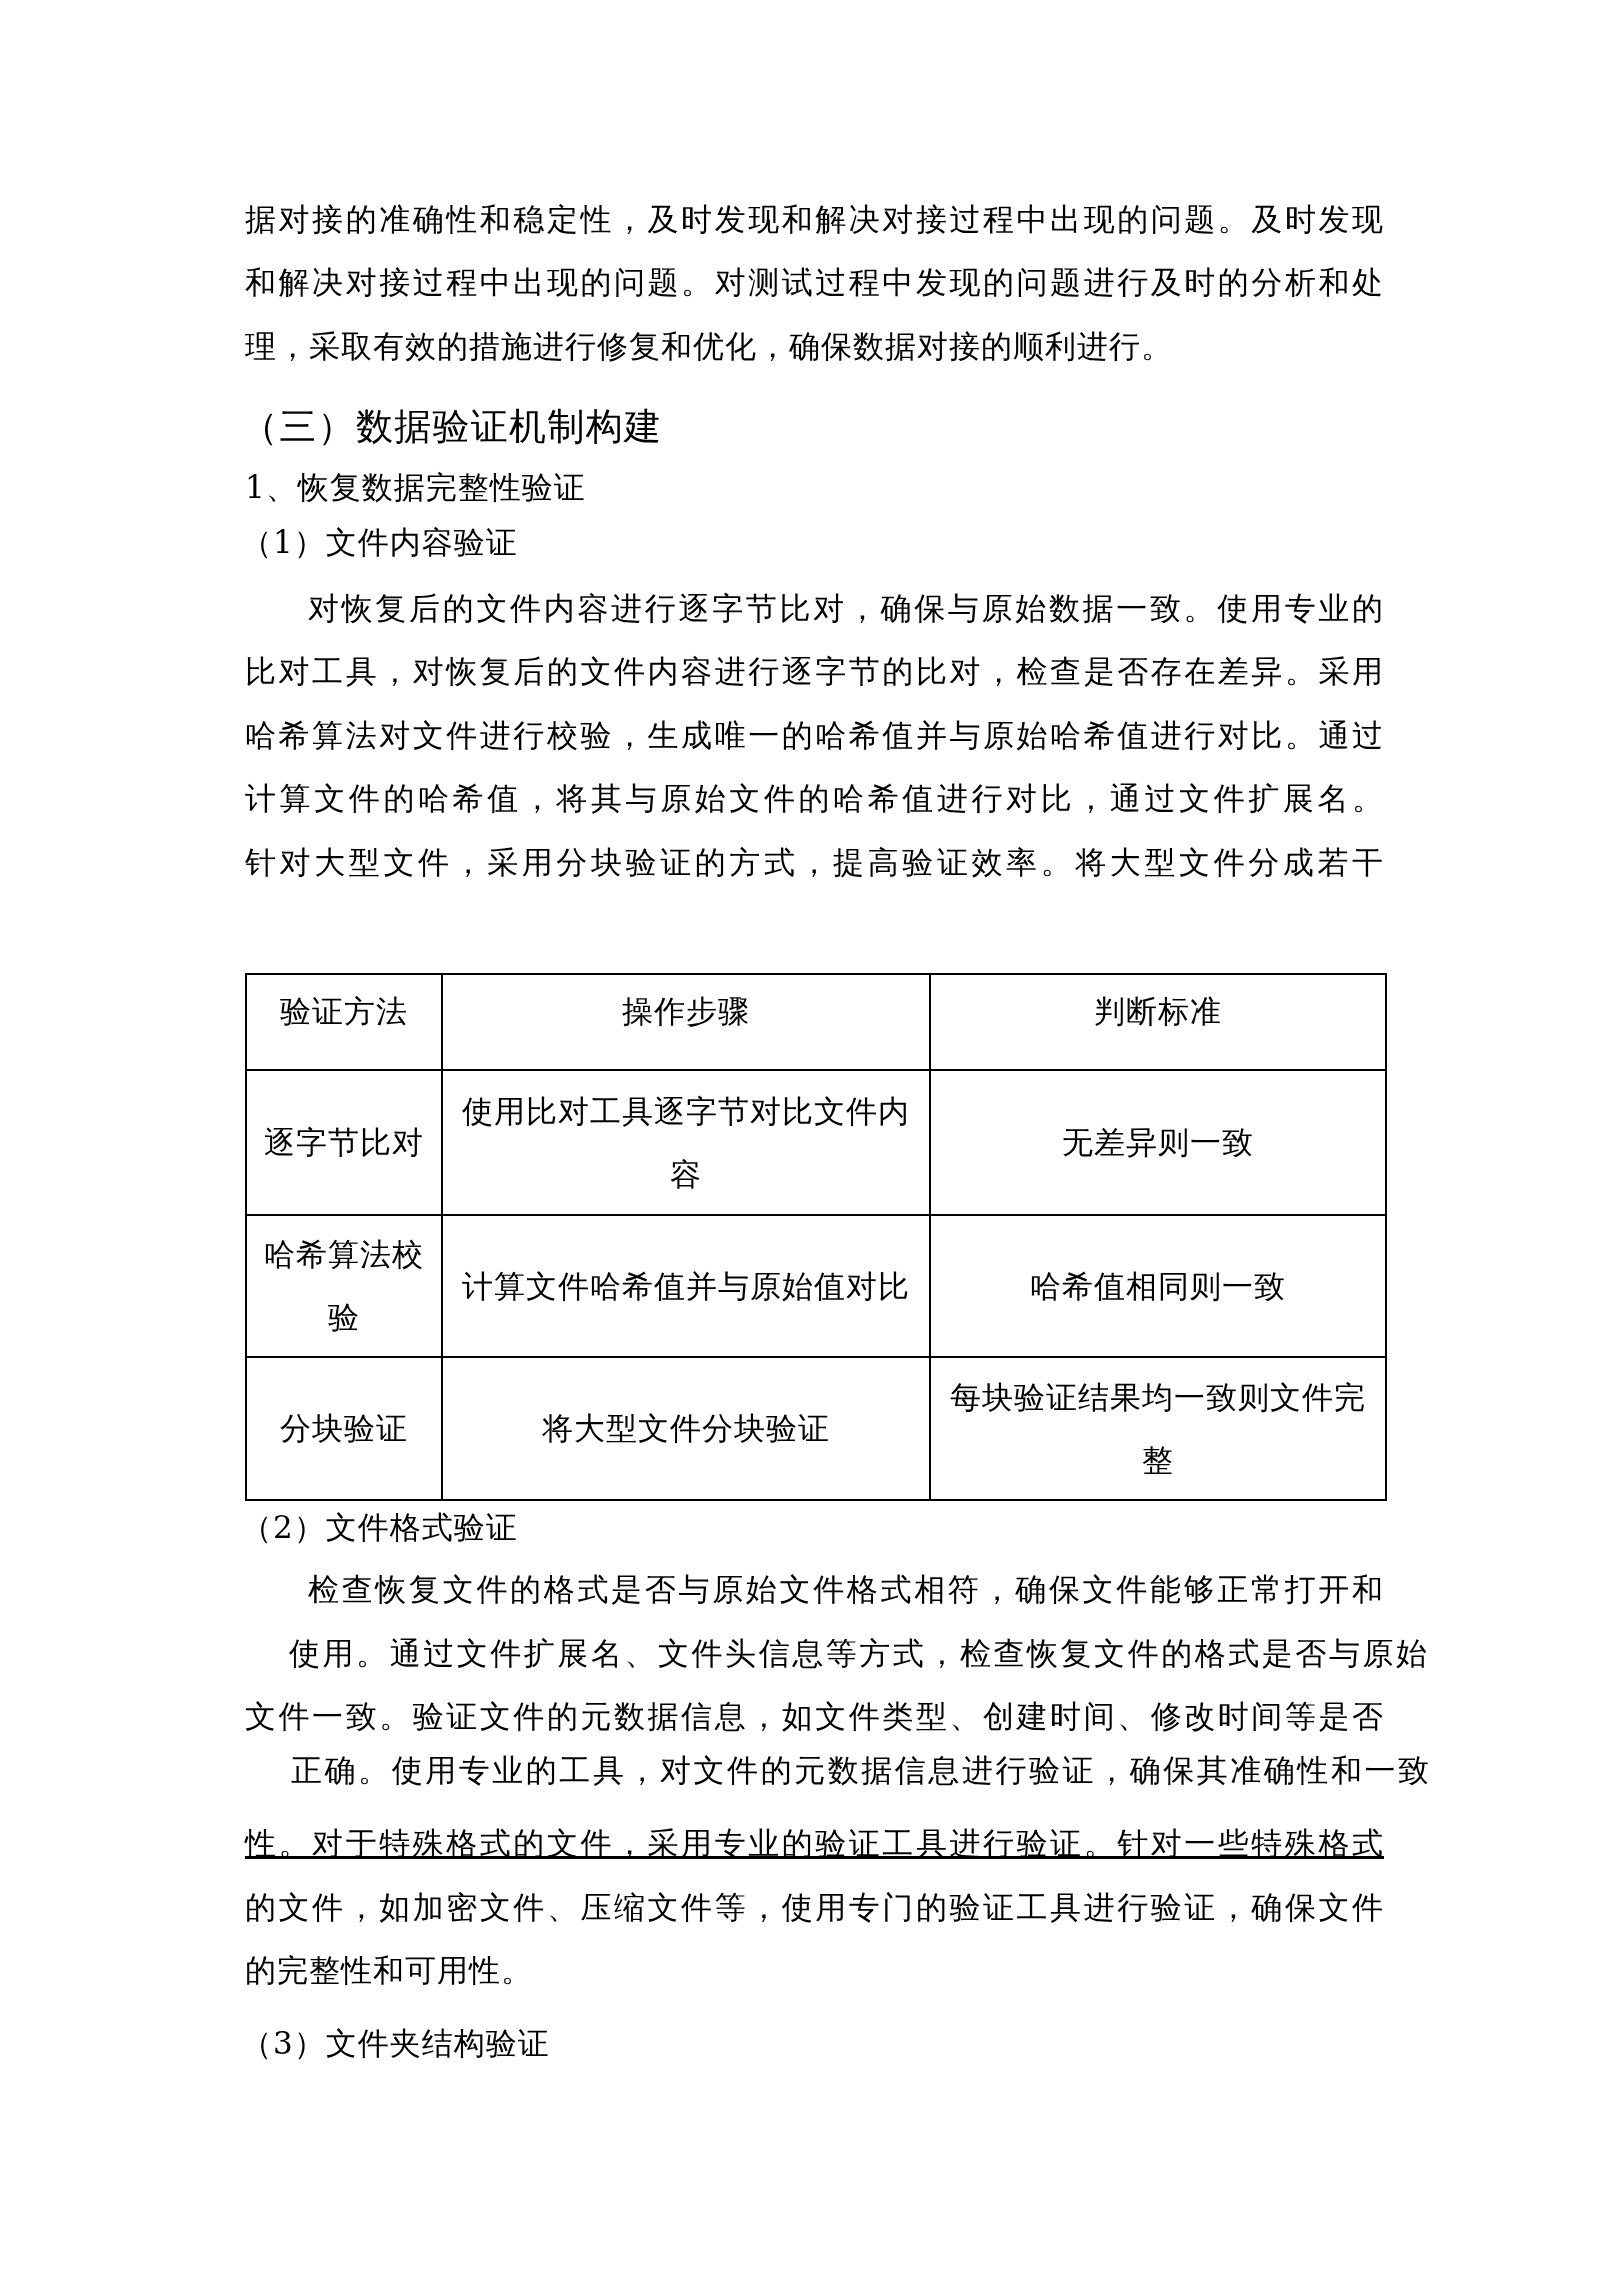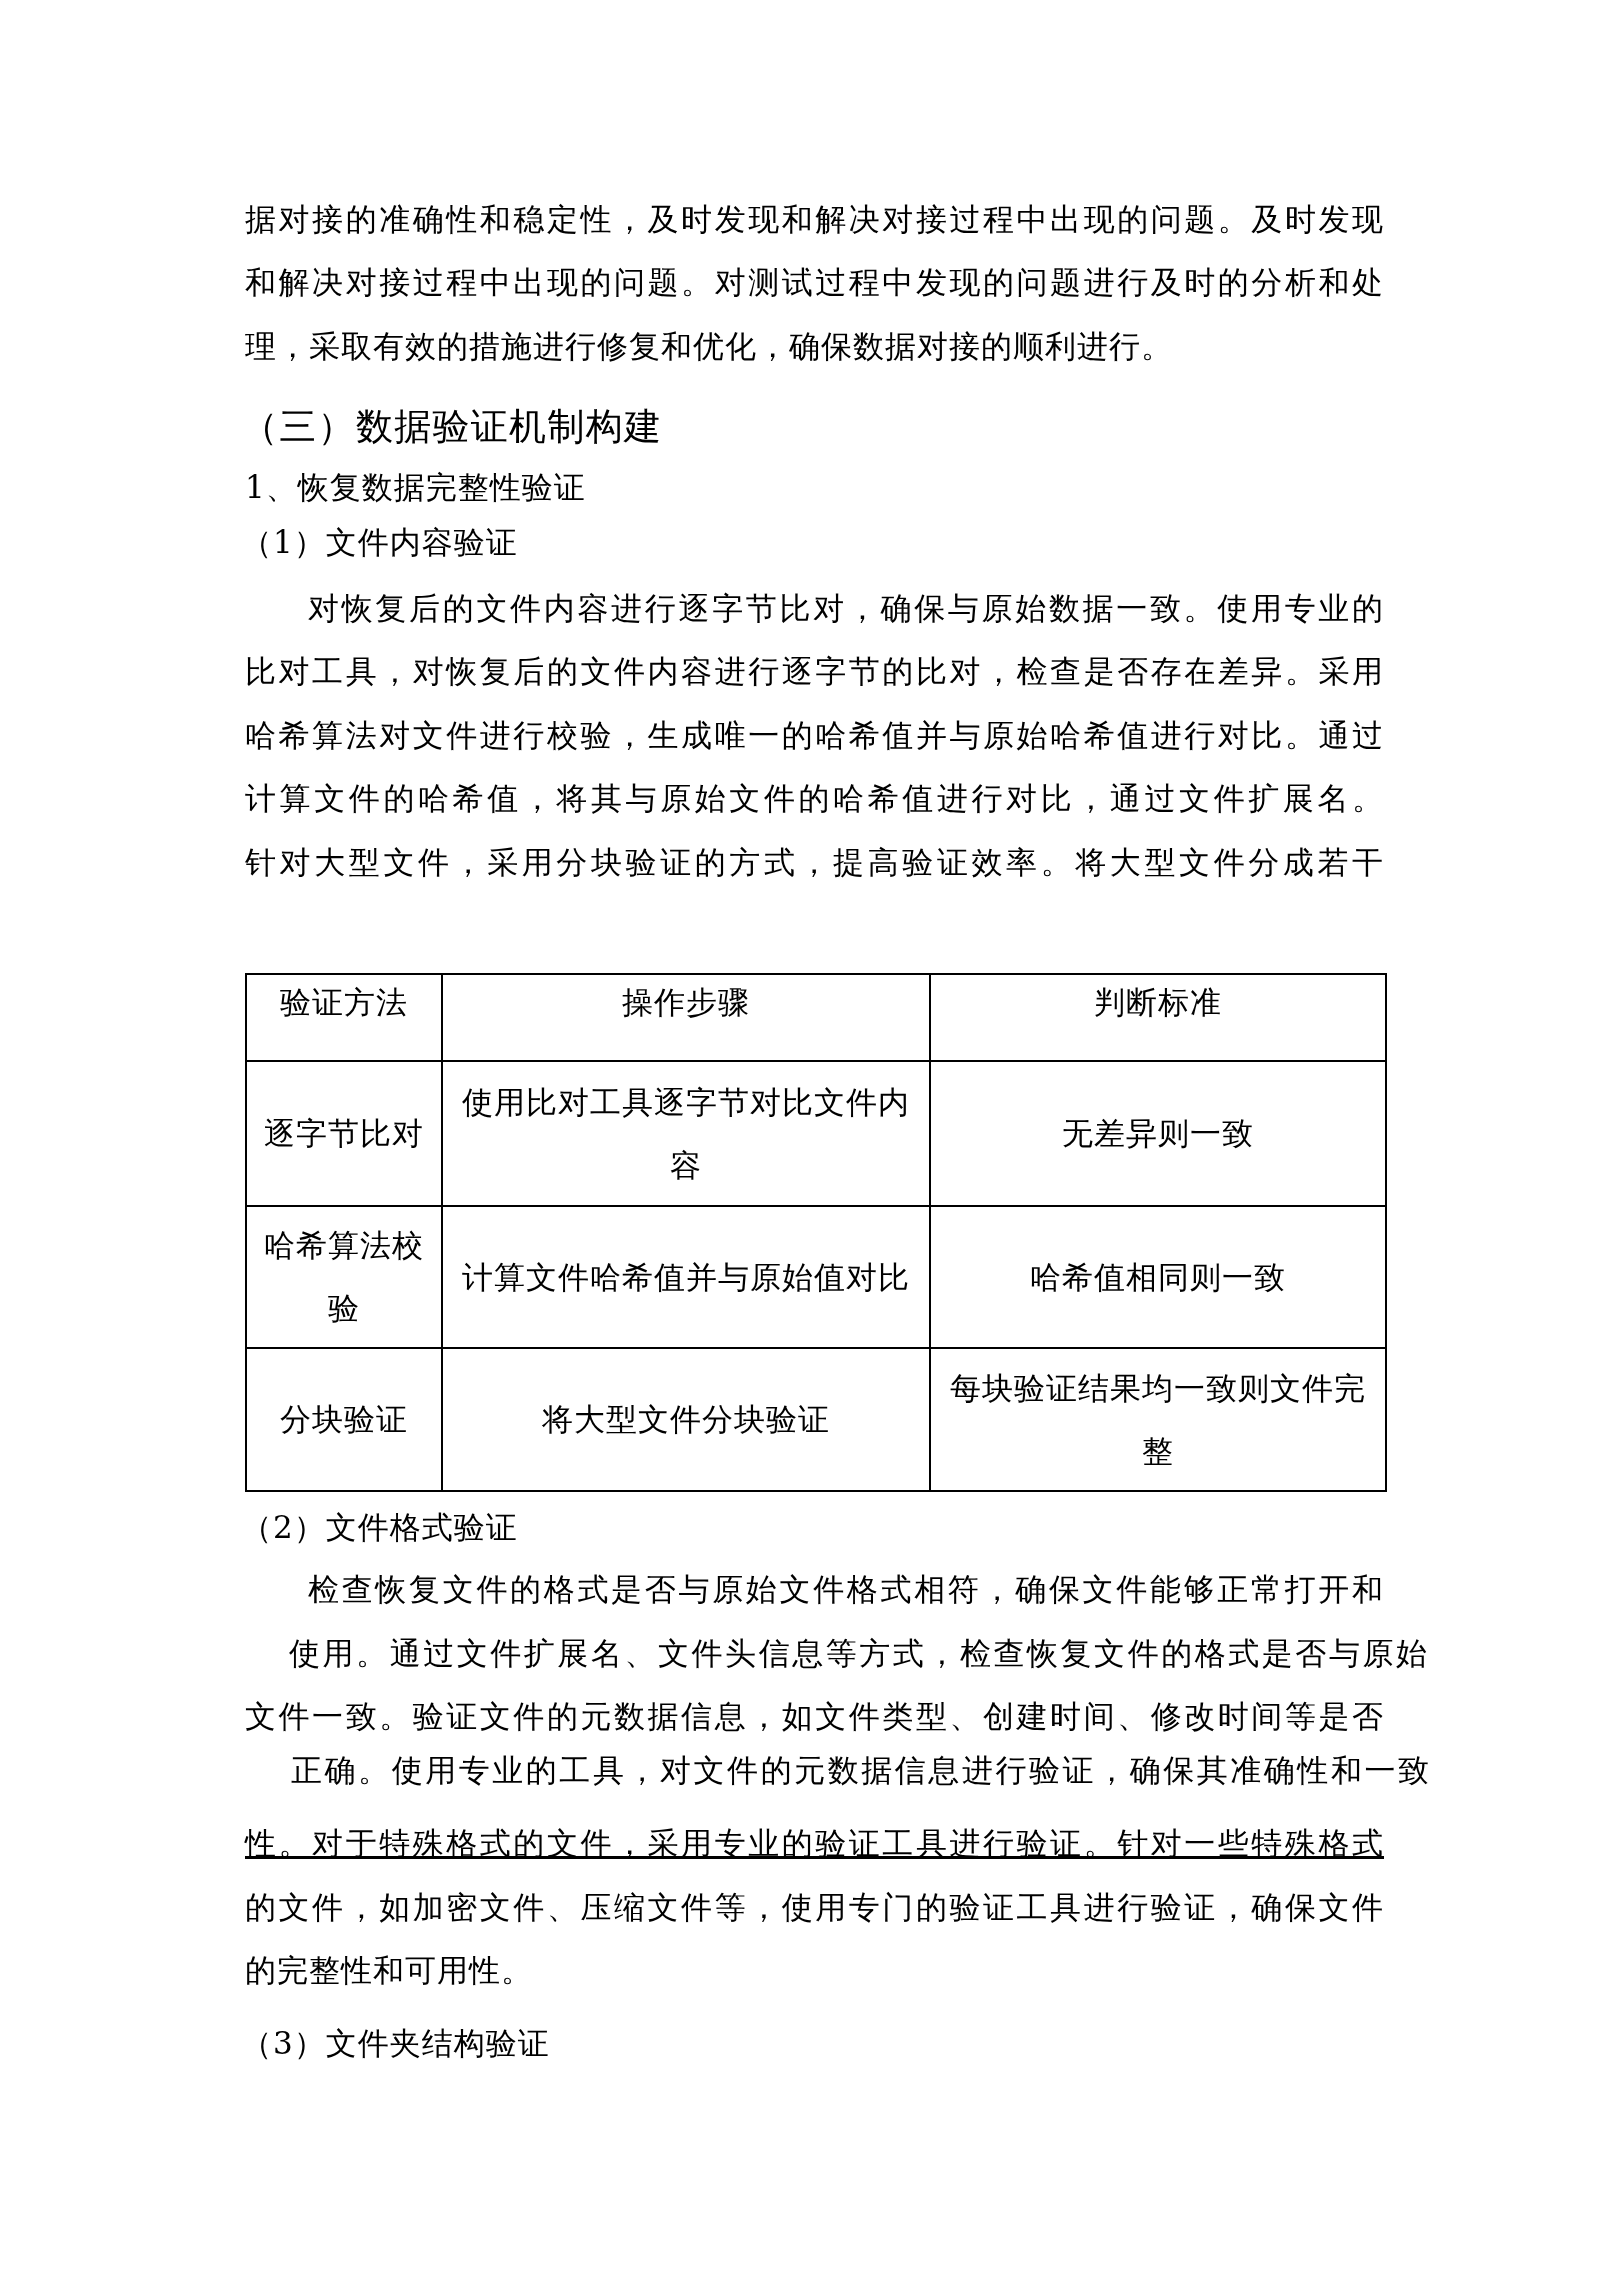--- a/index.html
+++ b/index.html
@@ -5,21 +5,21 @@
   html, body { margin: 0; padding: 0; background: #ffffff; }
   body { width: 1623px; height: 2295px; position: relative; overflow: hidden;
          font-family: "DejaVu Serif", "Liberation Serif", serif; color: #000; }
   .page { position: absolute; left: 0; top: 0; width: 1623px; height: 1734px; }
   .line { position: absolute; left: 245px; font-size: 31px; line-height: 39px; white-space: nowrap; letter-spacing: 1px; }
   .justify { width: 1139px; text-align: justify; text-align-last: justify; }
   .h2 { font-size: 37px; letter-spacing: 1.3px; }
   .h3 { font-size: 31px; }
   table.vt { position: absolute; left: 245px; top: 973px; width: 1140px; border-collapse: collapse; table-layout: fixed; }
   table.vt td { border: 2px solid #000; text-align: center; vertical-align: middle; font-size: 31px; line-height: 63px; padding: 0 13px; letter-spacing: 1px; }
-  table.vt tr.hdr td { height: 77px; vertical-align: top; line-height: 39px; padding-top: 8px; }
+  table.vt tr.hdr td { height: 77px; vertical-align: top; line-height: 39px; padding-top: 17px; }
   table.vt tr.r1 td { height: 143px; }
   table.vt tr.r2 td { height: 140px; }
   table.vt tr.r3 td { height: 141px; }
 </style>
 </head>
 <body>
 
 <div class="page">
 
   <div class="line justify" style="top:200px;">据对接的准确性和稳定性，及时发现和解决对接过程中出现的问题。及时发现</div>

